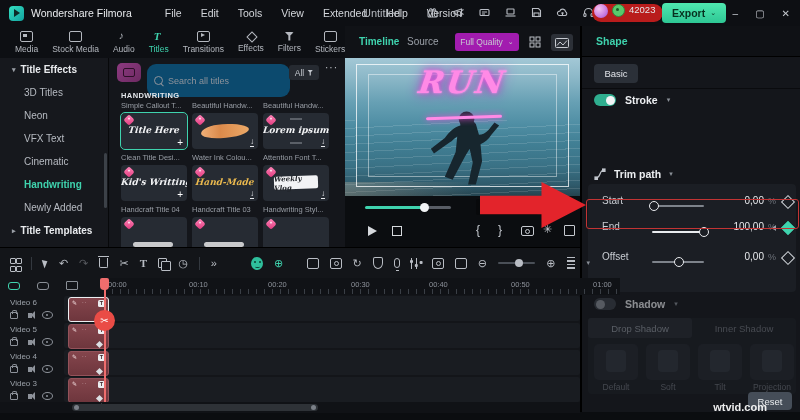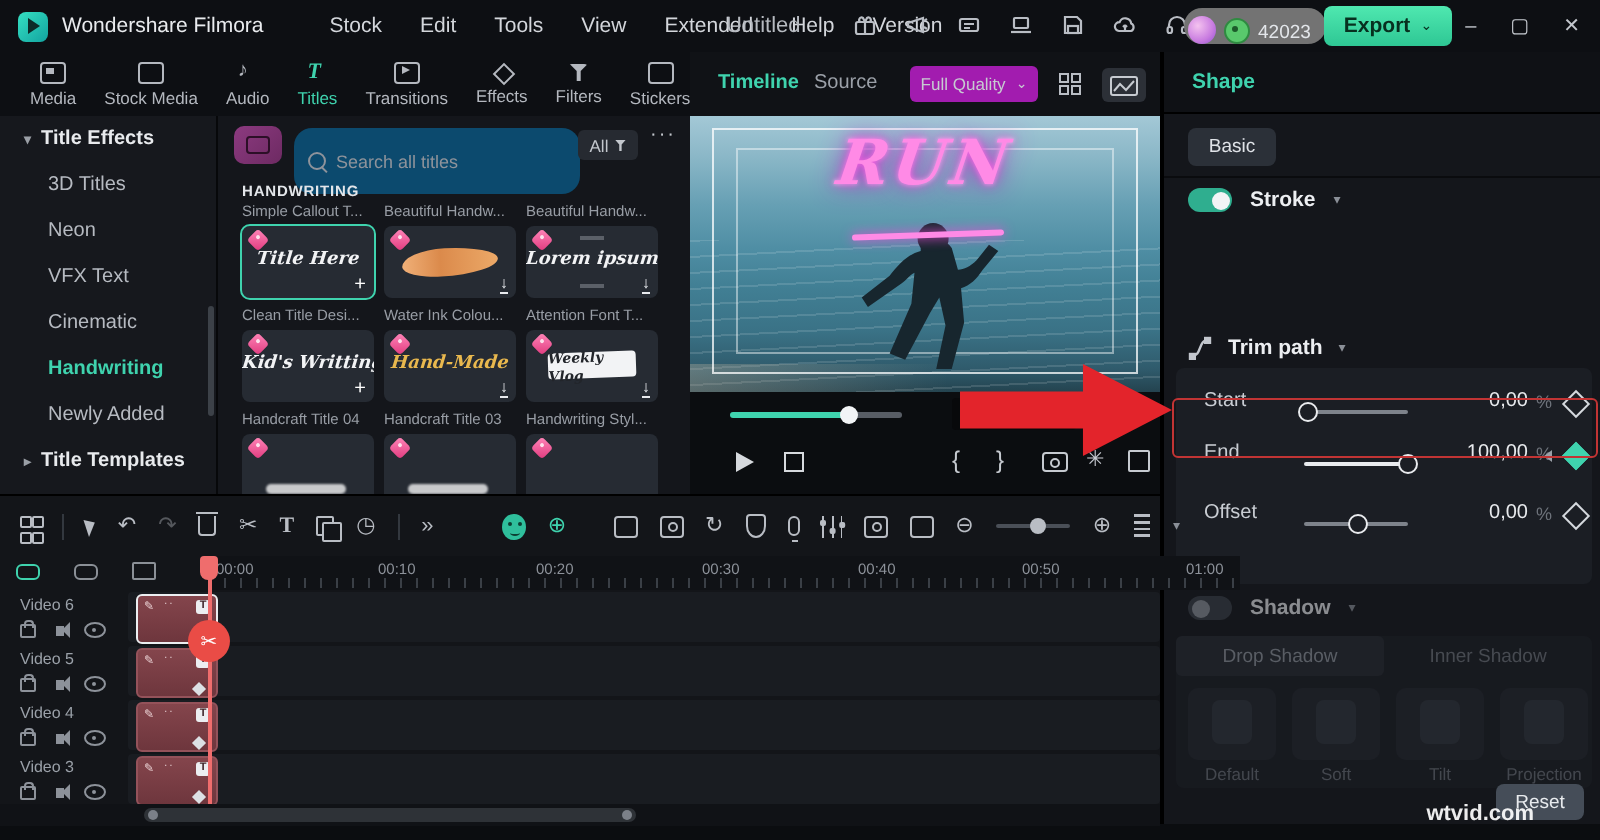--- a/index.html
+++ b/index.html
@@ -11,21 +11,21 @@
   .titlebar{left:0;top:0;width:800px;height:26px;background:#0d0f13;border-bottom:1px solid #000;display:flex;align-items:center;}
   .logo{width:15px;height:15px;margin-left:9px;border-radius:4px;background:linear-gradient(135deg,#35e0c2,#12a3a0);position:relative;}
   .logo:before{content:"";position:absolute;left:5px;top:3px;width:0;height:0;border-left:6px solid #0d2b28;border-top:4.5px solid transparent;border-bottom:4.5px solid transparent;}
   .appname{font-size:10.5px;color:#e9ebee;margin-left:7px;}
   .menus{display:flex;gap:19px;margin-left:33px;font-size:10.5px;color:#d3d6db;}
   .menus span{cursor:default;}
   .doc-title{position:absolute;left:363px;top:7px;font-size:11px;color:#b6bac0;}
   .tb-icons{position:absolute;left:426px;top:6px;display:flex;gap:13px;align-items:center;}
   .tb-icons .ic{position:relative;}
   .reddot{position:absolute;right:-2px;top:-2px;width:4px;height:4px;border-radius:50%;background:#e23d3d;}
-  .acct-pill{position:absolute;left:592px;top:4px;height:18px;border-radius:9px;background:#737373;display:flex;align-items:flex-end;padding:0 8px 0 2px;gap:4px;}
+  .acct-pill{position:absolute;left:592px;top:4px;height:18px;border-radius:9px;background:#b91c1c;display:flex;align-items:flex-start;padding:0 8px 0 2px;gap:4px;}
   .avatar{width:14px;height:14px;border-radius:50%;background:radial-gradient(circle at 35% 35%,#f4c2ef,#c87be0 60%,#8f4fd1);}
   .coin{width:11px;height:11px;border-radius:50%;background:#59c96c;border:1px solid #2f8a41;position:relative;}
   .coin:before{content:"";position:absolute;left:3px;top:3px;width:3px;height:3px;background:#1c5c2a;border-radius:50%;}
   .coin-val{font-size:9.5px;color:#e3e6ea;}
   .export-btn{position:absolute;left:662px;top:3px;width:64px;height:20px;border-radius:4px;background:linear-gradient(180deg,#4fe8b0,#2ec794);color:#07301f;font-size:10.5px;font-weight:bold;display:flex;align-items:center;justify-content:center;gap:5px;}
   .export-btn .cv{font-size:7px;font-weight:normal;}
   .winctl{position:absolute;right:10px;top:0;height:26px;display:flex;gap:17px;align-items:center;font-size:10px;color:#c3c7cd;}
   
   .tabbar{left:0;top:26px;width:345px;height:32px;background:#0d0f13;display:flex;align-items:center;padding-left:8px;gap:0;border-bottom:1px solid #000;}
   .tab{display:flex;flex-direction:column;align-items:center;gap:2px;padding:0 7px;font-size:8.5px;color:#b4b8bf;}
@@ -199,21 +199,21 @@
 </style>
 </head>
 <body>
 
 <div id="app">
 
   <div class="titlebar abs">
     <div class="logo"></div>
     <span class="appname">Wondershare Filmora</span>
     <div class="menus">
-      <span>Stock</span>
+      <span>File</span>
       <span>Edit</span>
       <span>Tools</span>
       <span>View</span>
       <span>Extended</span>
       <span>Help</span>
       <span>Version</span>
     </div>
     <span class="doc-title">Untitled</span>
     <div class="tb-icons">
       <span class="ic">

